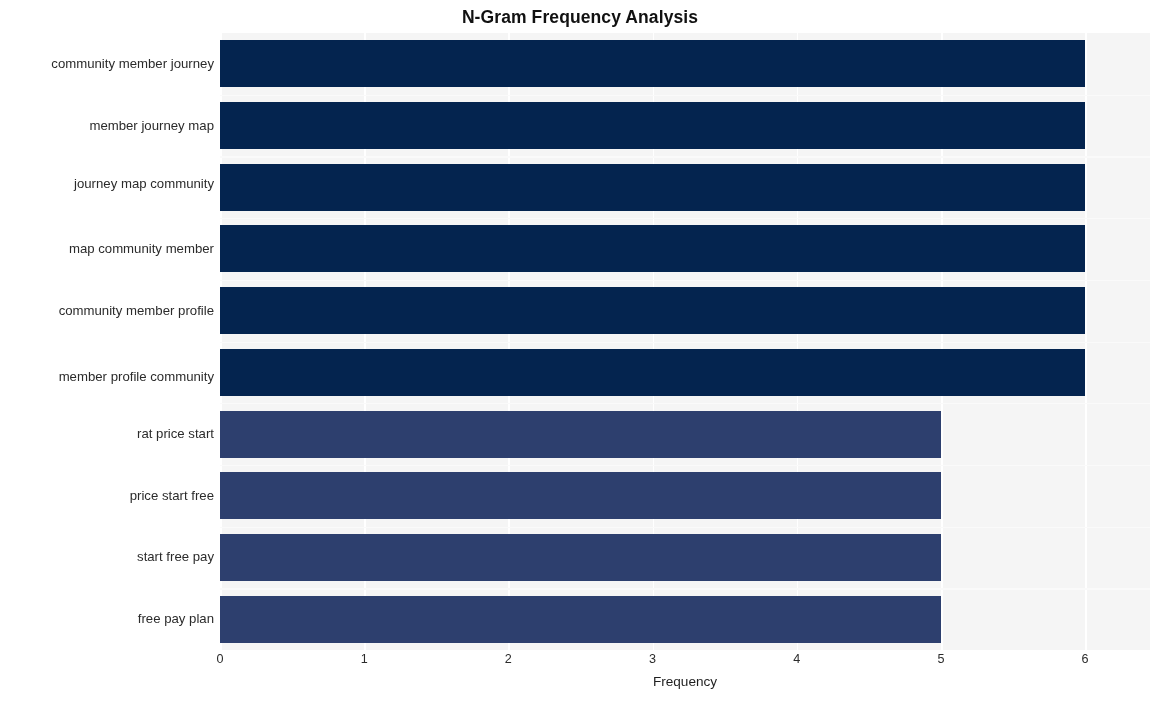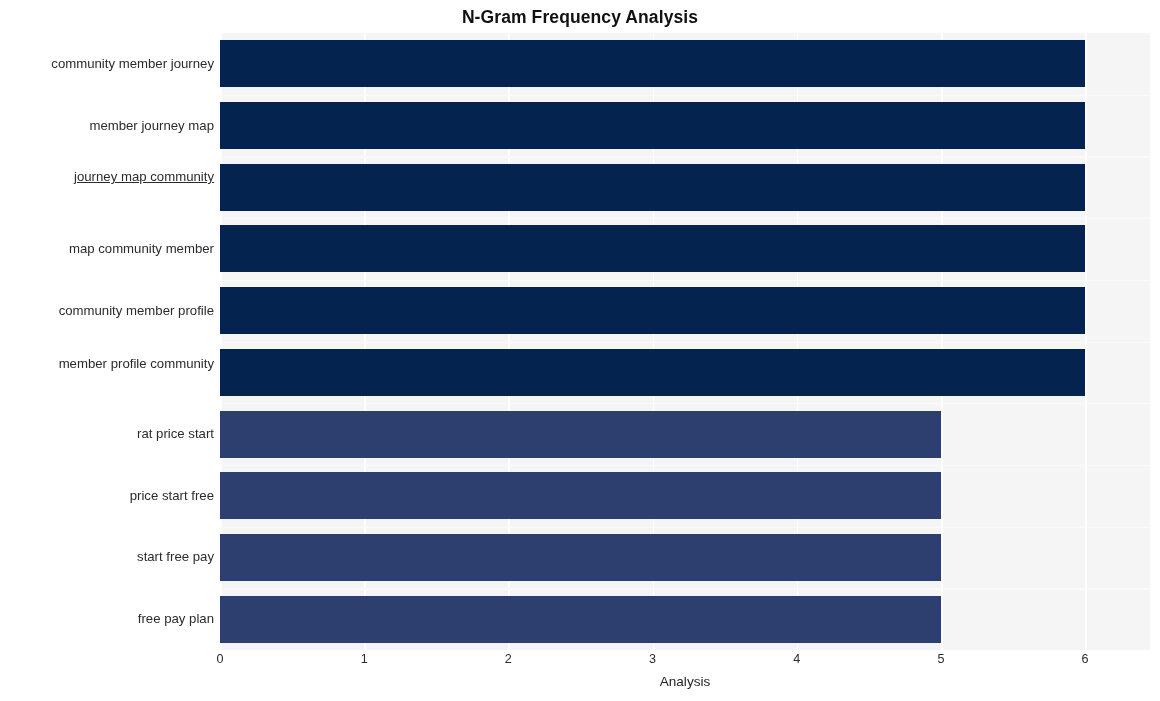--- a/index.html
+++ b/index.html
@@ -147,35 +147,35 @@
         <div class="bar" style="top: 377.55px; width: 720.93px; background: rgb(45, 63, 110);"></div>
         <div class="bar" style="top: 439.25px; width: 720.93px; background: rgb(45, 63, 110);"></div>
         <div class="bar" style="top: 500.95px; width: 720.93px; background: rgb(45, 63, 110);"></div>
         <div class="bar" style="top: 562.65px; width: 720.93px; background: rgb(45, 63, 110);"></div>
       </div>
   </div>
 
   <div id="ytick-layer">
       <div class="ytick" style="top: 23.85px; margin-left: 41px;">community member journey</div>
       <div class="ytick" style="top: 85.55px;">member journey map</div>
-      <div class="ytick" style="top: 137px; text-decoration: underline;">journey map community</div>
+      <div class="ytick" style="top: 144px;">journey map community</div>
       <div class="ytick" style="top: 208.95px;">map community member</div>
       <div class="ytick" style="top: 270.65px;">community member profile</div>
-      <div class="ytick" style="top: 324px;">member profile community</div>
+      <div class="ytick" style="top: 337px;">member profile community</div>
       <div class="ytick" style="top: 394.05px;">rat price start</div>
       <div class="ytick" style="top: 455.75px; margin-left: 16px;">price start free</div>
       <div class="ytick" style="top: 517.45px; margin-left: 36px;">start free pay</div>
       <div class="ytick" style="top: 579.15px; padding-left: 48px;">free pay plan</div>
     </div>
 
   <div id="xtick-layer">
       <div class="xtick" style="left: 0px;">0</div>
       <div class="xtick" style="left: 144.186px;">1</div>
       <div class="xtick" style="left: 288.372px;">2</div>
       <div class="xtick" style="left: 432.558px;">3</div>
       <div class="xtick" style="left: 576.744px;">4</div>
       <div class="xtick" style="left: 720.93px;">5</div>
       <div class="xtick" style="left: 865.116px;">6</div>
     </div>
 
-  <div id="xlabel">Analysis</div>
+  <div id="xlabel">Frequency</div>
 
 </div>
 
 </body></html>

